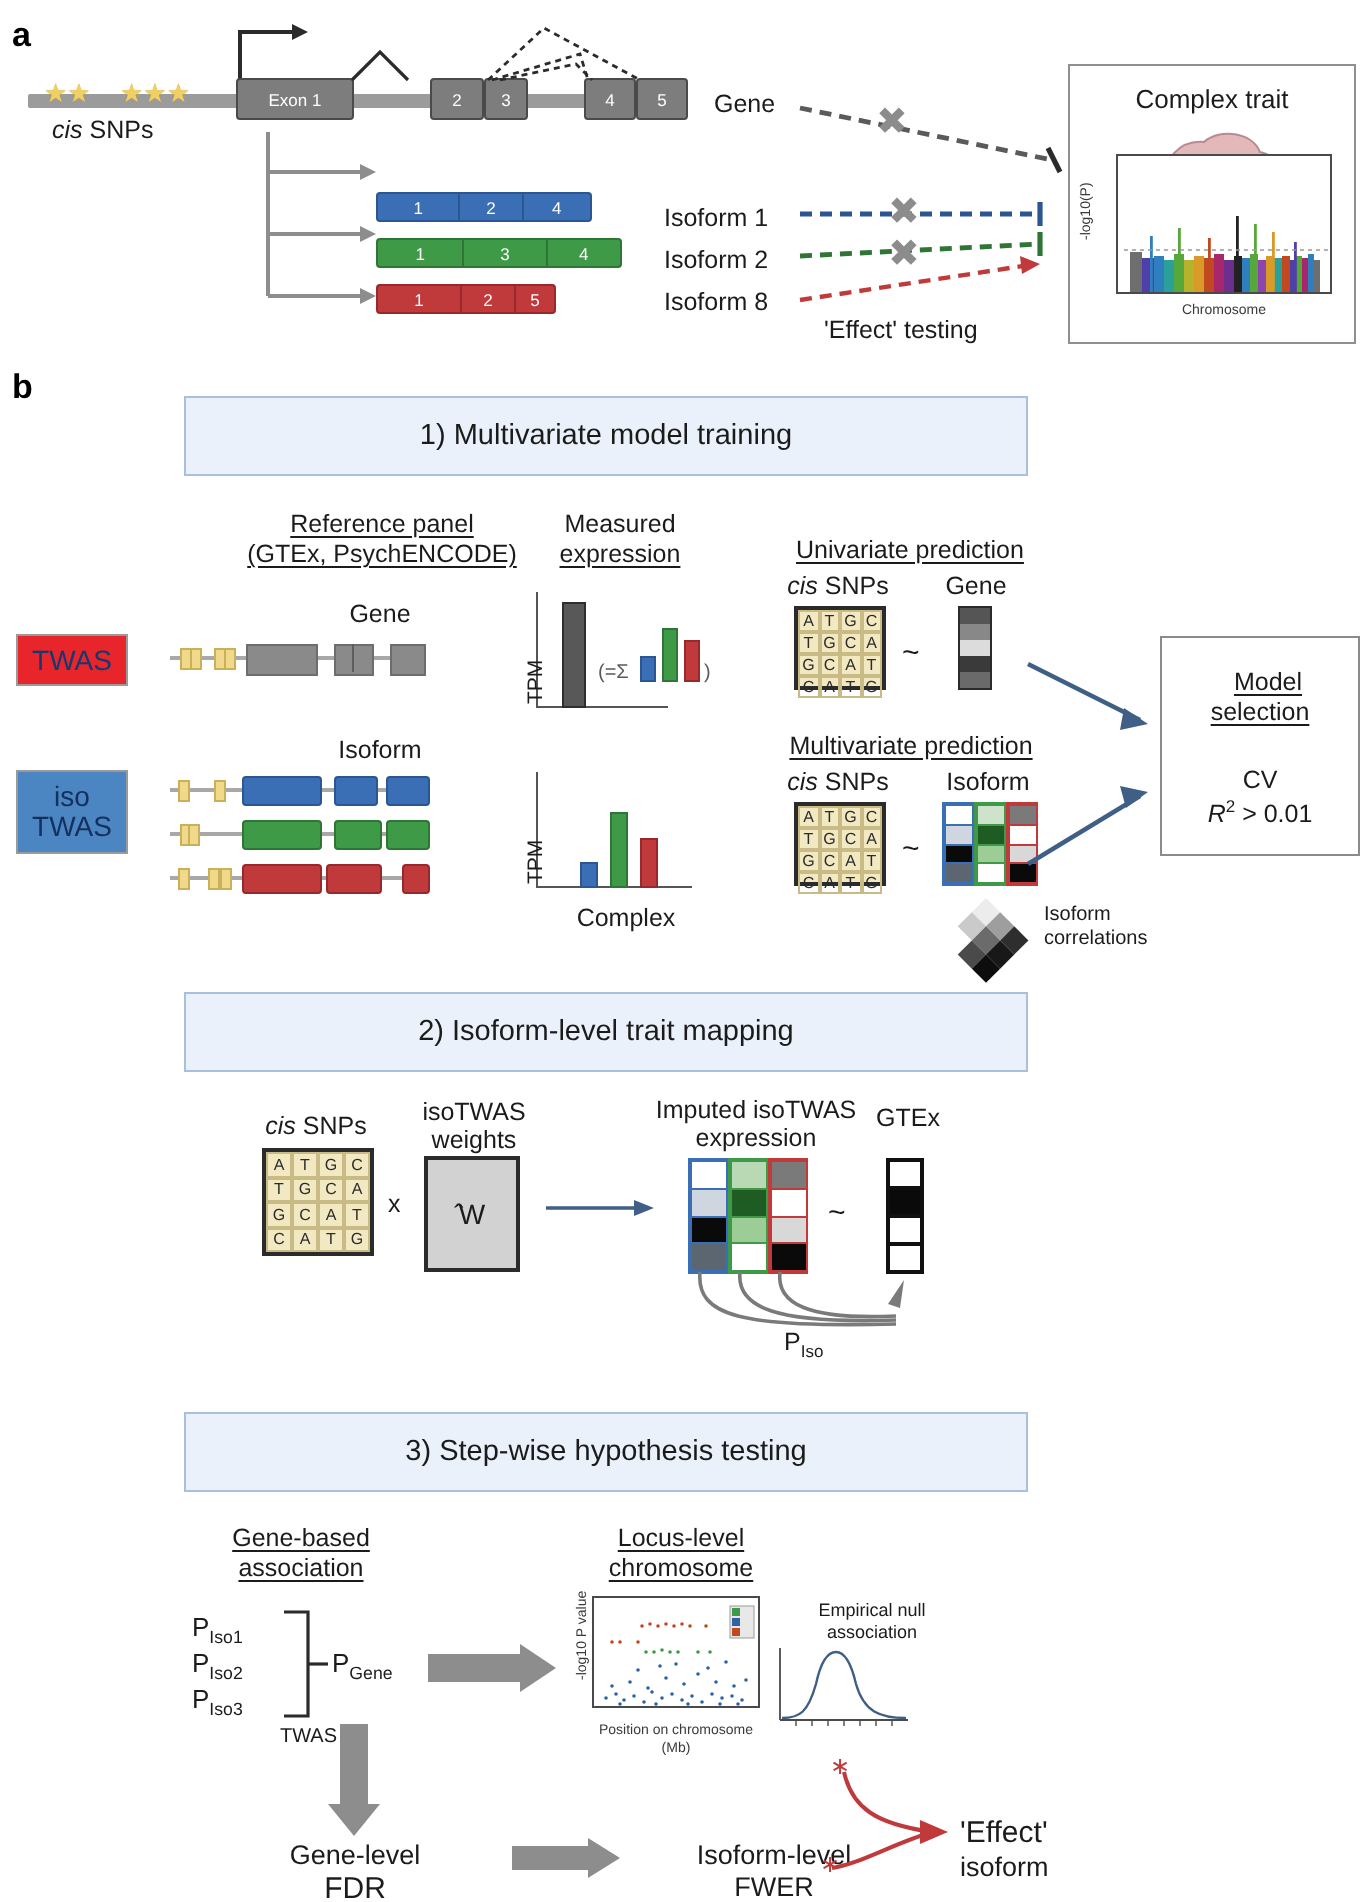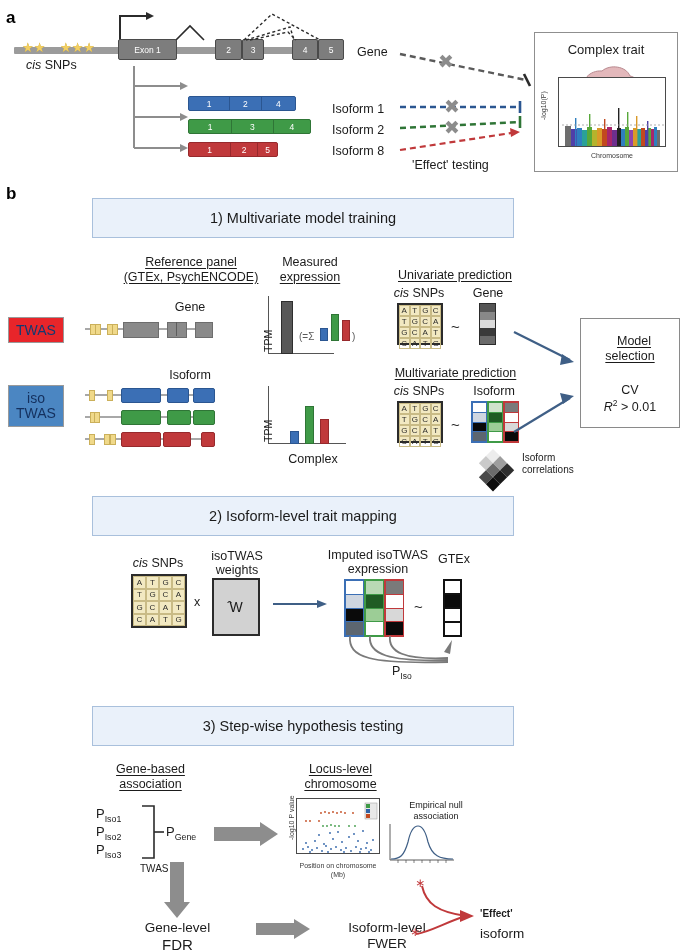--- a/index.html
+++ b/index.html
@@ -643,14 +643,14 @@
 <div class="abs lbl ctr" style="left:307px;top:920px;width:160px;font-size:13.5px;">Isoform-level</div>
 <div class="abs lbl ctr" style="left:307px;top:936px;width:160px;font-size:13.5px;">FWER</div>
 
 <svg class="abs" style="left:410px;top:876px;" width="90" height="68">
   <path d="M12,10 C16,28 28,36 56,40" stroke="#c0393b" stroke-width="2" fill="none"></path>
   <path d="M6,58 C20,56 36,46 56,40" stroke="#c0393b" stroke-width="2" fill="none"></path>
   <path d="M50,34 L64,40 L50,46 Z" fill="#c0393b"></path>
 </svg>
 <div class="abs" style="left:415px;top:876px;color:#c0393b;font-size:12px;">∗</div>
 <div class="abs" style="left:410px;top:925px;color:#c0393b;font-size:12px;">∗</div>
-<div class="abs lbl" style="left:480px;top:908px;font-size:10px;font-weight:bold;">'Effect'</div>
+<div class="abs lbl" style="left:480px;top:908px;font-size:15px;">'Effect'</div>
 <div class="abs lbl" style="left:480px;top:926px;font-size:13.5px;">isoform</div>
 
 </body></html>

